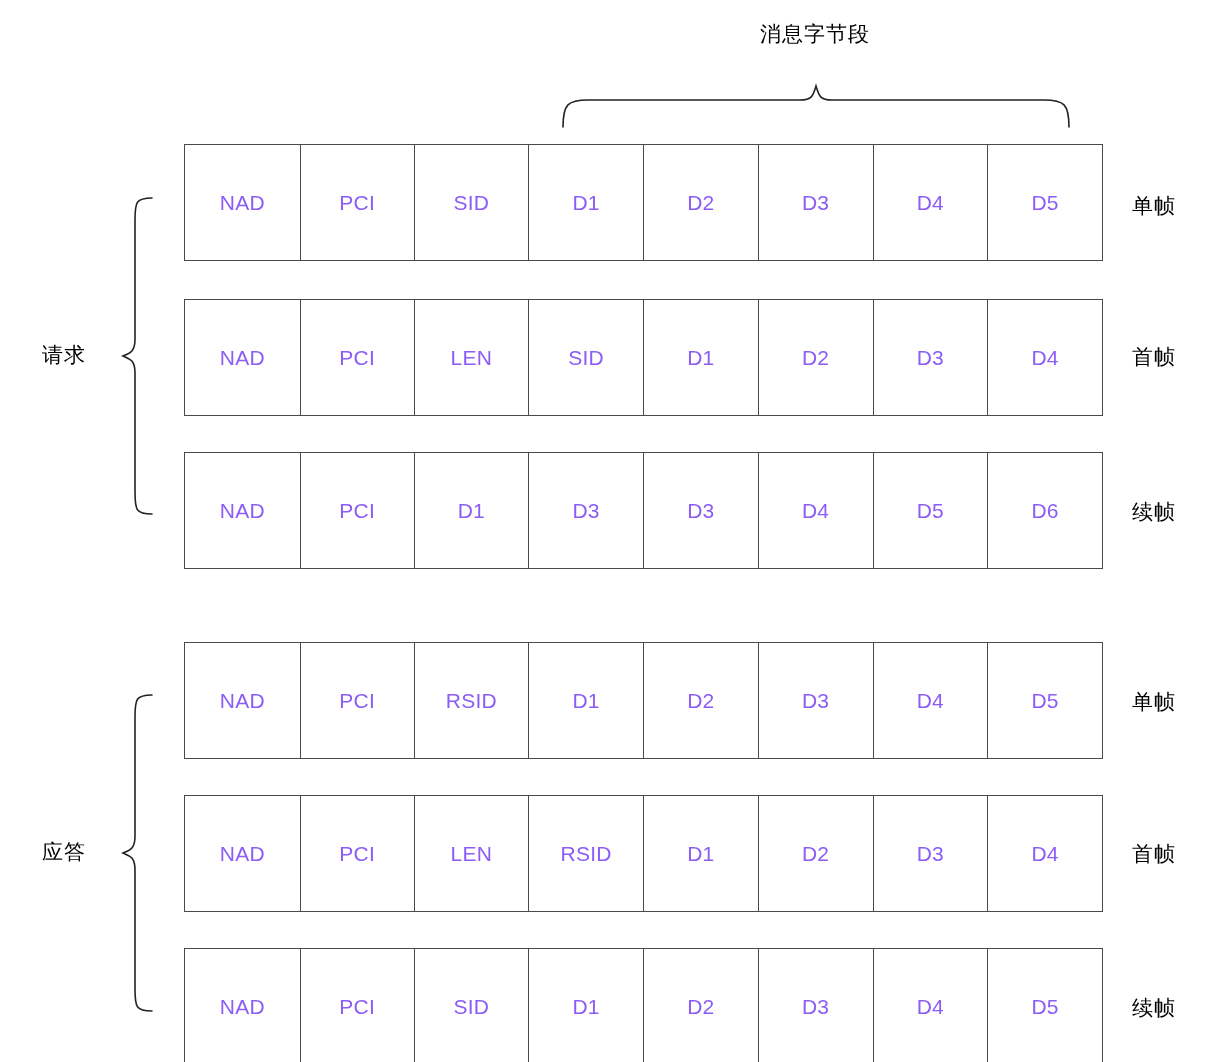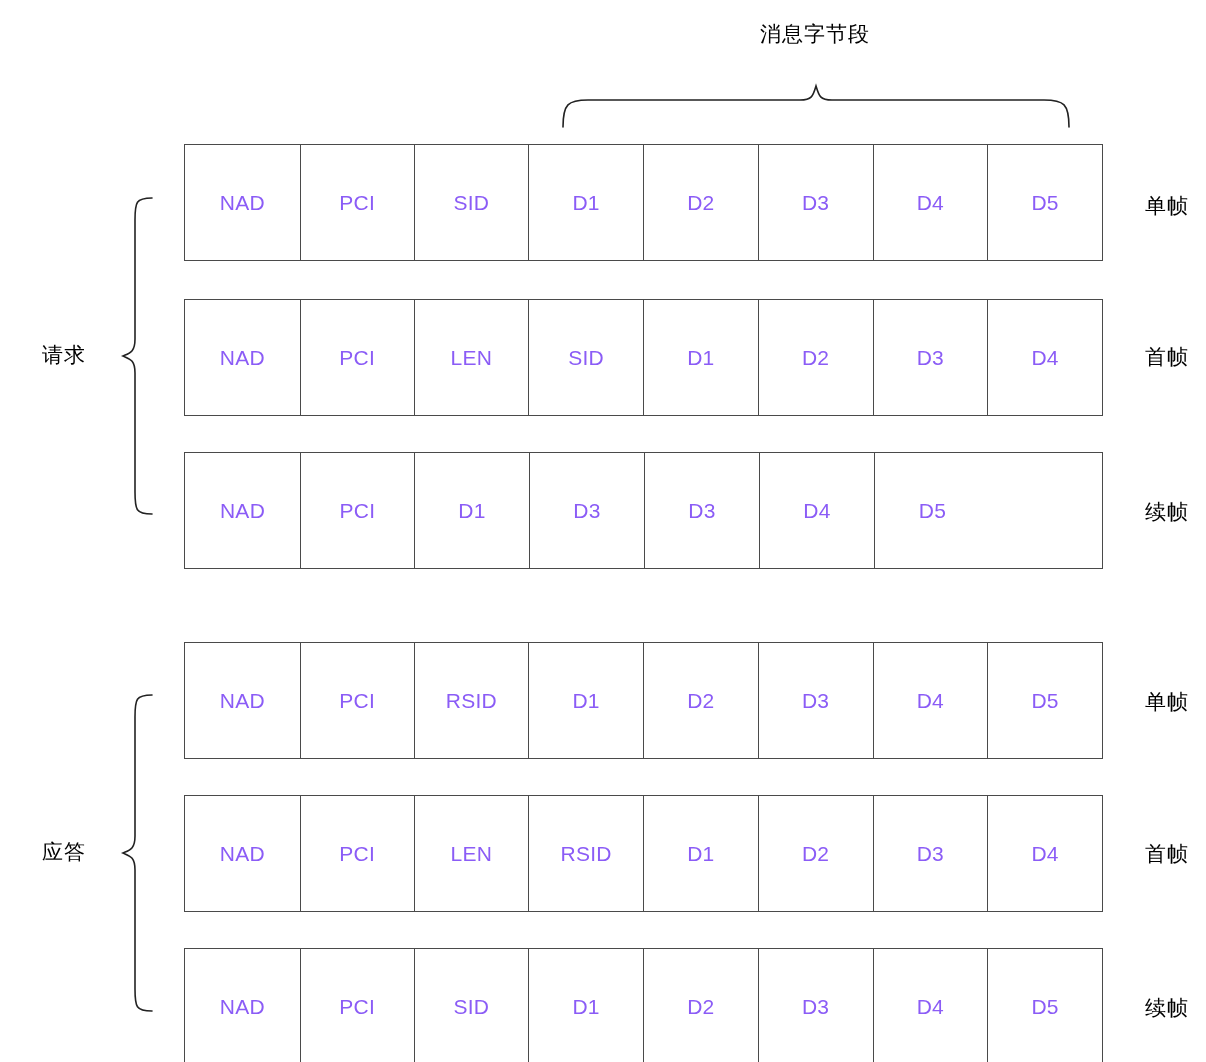--- a/index.html
+++ b/index.html
@@ -83,21 +83,21 @@
     white-space: nowrap;
     text-align: center;
   }
   .row-label {
     position: absolute;
     font-size: 21px;
     letter-spacing: 1px;
     white-space: nowrap;
     left: 1132px;
     width: 70px;
-    text-align: center;
+    text-align: left;
   }
 </style>
 </head>
 <body>
 
 <div id="diagram-root">
 
   <div class="section-title">
     <span class="title-inner">消息字节段</span>
   </div>
@@ -157,20 +157,21 @@
   <div class="row-label" style="top:331px;">首帧</div>
 
   <div class="frame-row" style="left:184px; top:440px; width:919px; height:117px;">
     <div class="frame-cell" style="width:116px;">NAD</div>
     <div class="frame-cell" style="width:114px;">PCI</div>
     <div class="frame-cell" style="width:115px;">D1</div>
     <div class="frame-cell" style="width:115px;">D3</div>
     <div class="frame-cell" style="width:115px;">D3</div>
     <div class="frame-cell" style="width:115px;">D4</div>
     <div class="frame-cell" style="width:115px;">D5</div>
+    <div class="frame-cell" style="width:114px;">D6</div>
   </div>
   <div class="row-label" style="top:486px;">续帧</div>
 
   <div class="frame-row" style="left:184px; top:630px; width:919px; height:117px;">
     <div class="frame-cell" style="width:116px;">NAD</div>
     <div class="frame-cell" style="width:114px;">PCI</div>
     <div class="frame-cell" style="width:115px;">RSID</div>
     <div class="frame-cell" style="width:115px;">D1</div>
     <div class="frame-cell" style="width:115px;">D2</div>
     <div class="frame-cell" style="width:115px;">D3</div>

